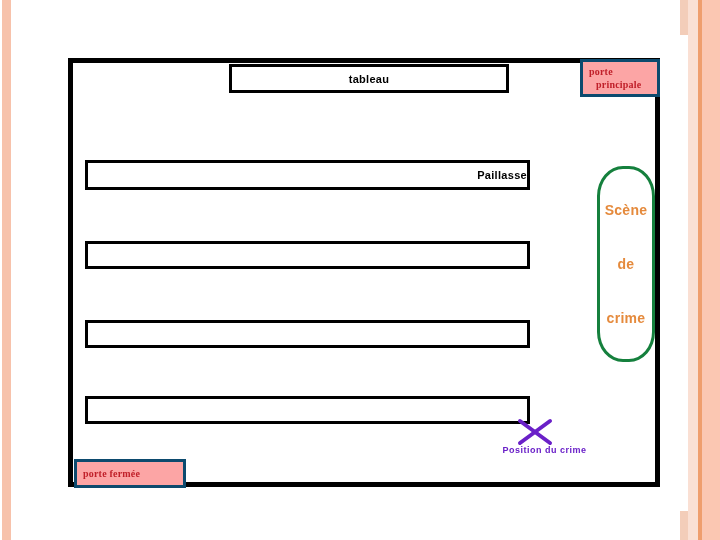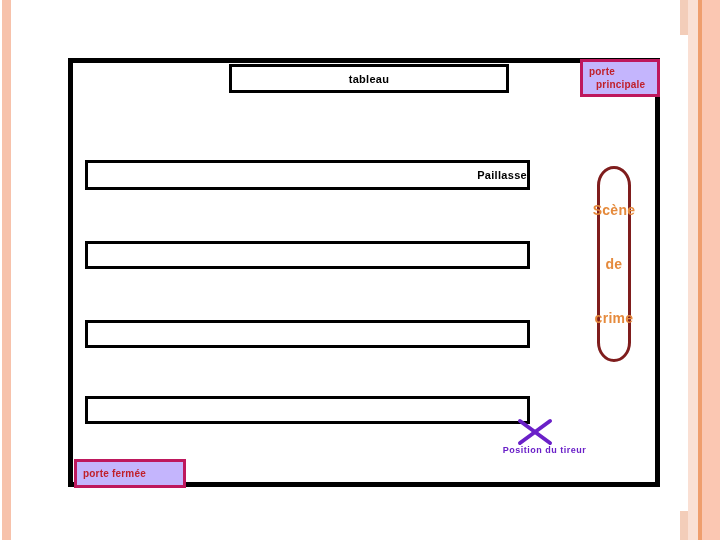--- a/index.html
+++ b/index.html
@@ -96,25 +96,26 @@
   .f-bench2    { left: 85px;  top: 320px; width: 445px; height: 28px; }
   .f-bench3    { left: 85px;  top: 396px; width: 445px; height: 28px; }
 
   
   .f-paillasse { justify-content: flex-end; }
   .f-paillasse .label { margin-left: 189px; }
 
   
   .door {
     position: absolute;
-    border: 3px solid #be185d;
-    box-sizing: border-box;
-    background: #c4b5fd;
+    border: 3px solid #0c4a6e;
+    box-sizing: border-box;
+    background: #fca5a5;
     display: flex;
     align-items: center;
+    font-family: Liberation Serif, serif;
   }
   .door .label {
     color: #c0202a;
     font-weight: bold;
     letter-spacing: 0.2px;
   }
 
   .door-main {
     left: 580px;
     top: 59px;
@@ -135,23 +136,23 @@
     height: 29px;
     padding-left: 6px;
   }
   .door-closed .label { font-size: 10px; }
 
   
   .crime-zone {
     position: absolute;
     left: 597px;
     top: 166px;
-    width: 34px;
+    width: 58px;
     height: 196px;
-    border: 3px solid #7f1d1d;
+    border: 3px solid #15803d;
     border-radius: 26px / 30px;
     box-sizing: border-box;
     background: #ffffff;
     display: flex;
     flex-direction: column;
     align-items: center;
     justify-content: space-around;
     padding: 14px 0;
   }
   .crime-zone .label {
@@ -236,16 +237,16 @@
     <span class="label">Scène</span>
     <span class="label">de</span>
     <span class="label">crime</span>
   </div>
 
   <div class="shooter">
     <svg viewBox="0 0 38 28">
       <line x1="4" y1="3" x2="34" y2="25" stroke="#6a20c8" stroke-width="4" stroke-linecap="round"></line>
       <line x1="34" y1="3" x2="4" y2="25" stroke="#6a20c8" stroke-width="4" stroke-linecap="round"></line>
     </svg>
-    <span class="label">Position du tireur</span>
+    <span class="label">Position du crime</span>
   </div>
 
 </div>
 
 </body></html>

